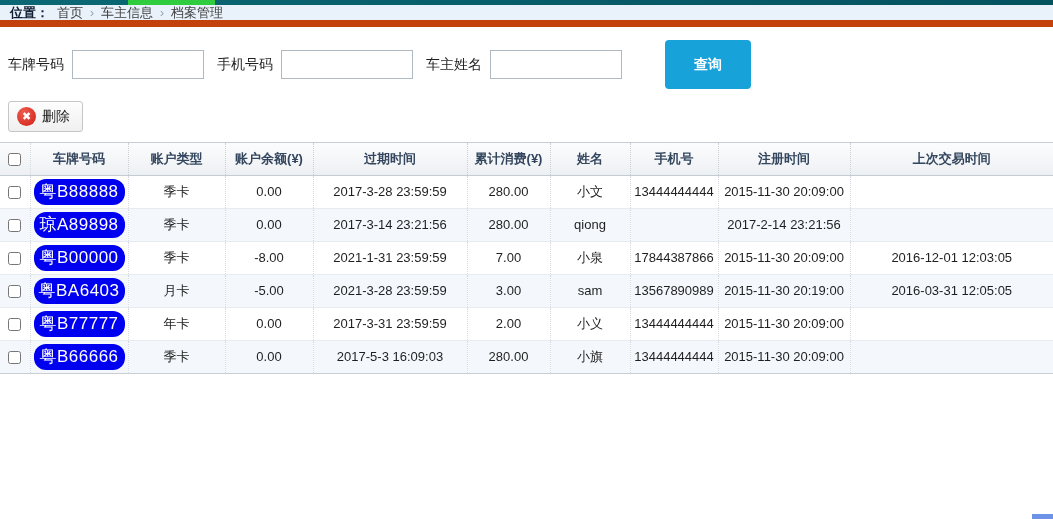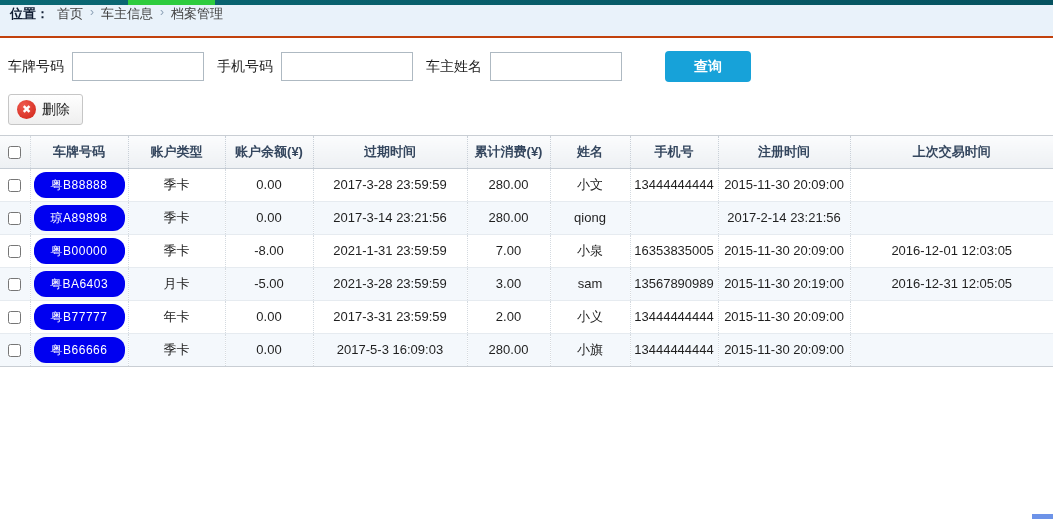--- a/index.html
+++ b/index.html
@@ -7,36 +7,36 @@
   body {
     font-family: "Liberation Sans", "DejaVu Sans", sans-serif;
     background:#ffffff; color:#222; position:relative;
   }
   
   .top-bar { position:relative; height:5px; background:linear-gradient(to right,#0a6874,#05525f); }
   .top-bar .green-seg { position:absolute; left:128px; top:0; width:87px; height:5px; background:#2ecc3e; }
 
   
   .breadcrumb {
-    height:33px; background:#e9f2fa; border-bottom:2px solid #c2410c;
-    display:flex; padding:0 10px; font-size:13px; color:#12263f;
+    height:22px; background:#e9f2fa; border-bottom:7px solid #c2410c;
+    display:flex; align-items:center; padding:0 10px; font-size:13px; color:#12263f;
   }
   .breadcrumb .bc-label { font-weight:bold; margin-right:8px; color:#101d33; }
   .breadcrumb a { color:#404040; text-decoration:none; cursor:pointer; }
   .breadcrumb .sep { color:#8fa3b8; margin:0 7px; font-size:12px; }
 
   
   .search-row { display:flex; align-items:center; padding:13px 0 12px 8px; }
   .search-row label { font-size:14px; color:#1f1f1f; margin-right:8px; white-space:nowrap; }
   .search-row input[type=text] {
     width:132px; height:29px; border:1px solid #aeb9c2; background:#fff; padding:0 5px; font-size:13px; outline:none;
   }
   .fgroup { display:flex; align-items:center; margin-right:13px; }
   .btn-query {
-    margin-left:30px; width:86px; height:31px; background:#17a2d9; color:#fff;
+    margin-left:30px; width:86px; height:49px; background:#17a2d9; color:#fff;
     border:none; border-radius:4px; font-size:14px; font-weight:bold; cursor:pointer;
     font-family:inherit;
   }
 
   
   .toolbar-row { padding:0 0 10px 8px; }
   .btn-delete {
     display:inline-flex; align-items:center; gap:6px; height:31px; padding:0 12px 0 8px;
     background:linear-gradient(#fefefe,#efefef); border:1px solid #c6c6c6; border-radius:3px;
     font-size:14px; color:#222; cursor:pointer; font-family:inherit;
@@ -62,21 +62,21 @@
     border-bottom:1px solid #e6ebf0; border-right:1px dotted #d4dae0;
     overflow:hidden; white-space:nowrap;
   }
   tbody td:last-child { border-right:none; }
   tbody tr:nth-child(even) { background:#f4f8fc; }
   tbody tr:last-child td { border-bottom:none; }
   .cb { width:13px; height:13px; vertical-align:middle; }
   th.col-cb, td.col-cb { border-right:1px dotted #d4dae0; }
   .plate {
     display:block; margin:2px 3px; background:#0000f0; color:#fff;
-    font-size:12px; line-height:26px; text-align:center; letter-spacing:0.5px;border-radius:12px;
+    font-size:17px; line-height:26px; text-align:center; letter-spacing:0.5px;border-radius:12px;
   }
   
   .bottom-strip { position:absolute; left:0; bottom:0; width:1053px; height:10px; background:#fff; }
   .hscroll-thumb { position:absolute; right:0; bottom:0; width:21px; height:5px; background:#6d93e8; }
 </style>
 </head>
 <body>
 
 <div class="top-bar">
   <div class="green-seg"></div>
@@ -174,37 +174,37 @@
         <tr>
     <td class="col-cb"><input type="checkbox" class="cb" style=""></td>
     <td>
             <span class="plate">粤B00000</span>
           </td>
     <td>季卡</td>
     <td>-8.00</td>
     <td>2021-1-31 23:59:59</td>
     <td>7.00</td>
     <td>小泉</td>
-    <td>16353835005</td>
+    <td>17844387866</td>
     <td>2015-11-30 20:09:00</td>
     <td>2016-12-01 12:03:05</td>
   </tr>
         <tr>
     <td class="col-cb"><input type="checkbox" class="cb" style=""></td>
     <td>
             <span class="plate">粤BA6403</span>
           </td>
     <td>月卡</td>
     <td>-5.00</td>
     <td>2021-3-28 23:59:59</td>
     <td>3.00</td>
     <td>sam</td>
     <td>13567890989</td>
     <td>2015-11-30 20:19:00</td>
-    <td>2016-12-31 12:05:05</td>
+    <td>2016-03-31 12:05:05</td>
   </tr>
         <tr>
     <td class="col-cb"><input type="checkbox" class="cb" style=""></td>
     <td>
             <span class="plate">粤B77777</span>
           </td>
     <td>年卡</td>
     <td>0.00</td>
     <td>2017-3-31 23:59:59</td>
     <td>2.00</td>

